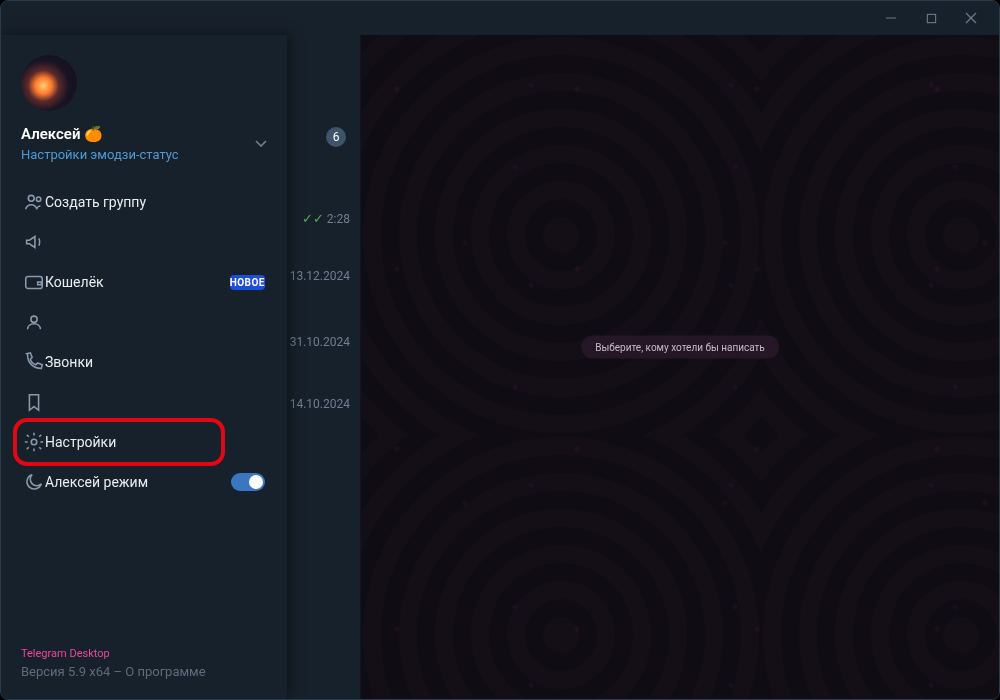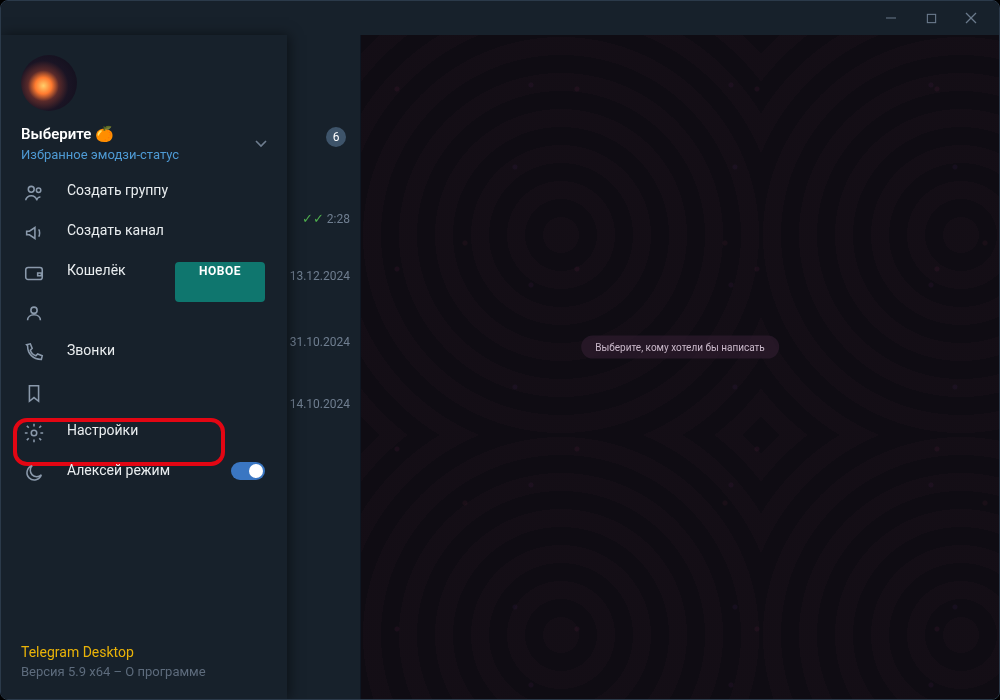--- a/index.html
+++ b/index.html
@@ -67,51 +67,51 @@
     color: #4e9ad4; font-size: 13px; margin-top: 4px; cursor: pointer;
   }
   .chevron {
     position: absolute; right: 18px; top: 100px; color: #6f7e90; cursor: pointer;
   }
 
   .menu {
     padding: 8px 0; flex: 1;
   }
   .menuitem {
-    display: flex; height: 40px; padding: 0 22px;
-    color: #e9edef; font-size: 14px; cursor: pointer; gap: 22px;
+    display: flex; align-items: center; height: 40px; padding: 0 22px;
+    color: #e9edef; font-size: 14px; cursor: pointer; 
     position: relative;
   }
   .menuitem .icon { width: 22px; height: 22px; display: flex; align-items: center; justify-content: center; color: #768698; }
   .menuitem .icon svg { stroke: #8a99ab; }
   .menuitem .label { flex: 1; }
   .pill {
-    background: #0f766e; color: #fff; font-size: 12px; font-weight: 700;
-    padding: 2px 24px; border-radius: 4px; letter-spacing: 0.5px;
+    background: #1d4ed8; color: #fff; font-size: 10px; font-weight: 700;
+    padding: 2px 0; border-radius: 4px; letter-spacing: 0.5px;
   }
   .toggle {
     width: 34px; height: 18px; background: #3a76c2; border-radius: 9px; position: relative;
   }
   .toggle::after {
     content: ""; position: absolute; right: 2px; top: 2px; width: 14px; height: 14px;
     background: #fff; border-radius: 50%;
   }
 
   .highlighted {
     position: relative;
   }
   .highlighted::before {
     content: ""; position: absolute; left: 12px; right: 62px; top: -4px; bottom: -4px;
     border: 4px solid #e30613; border-radius: 14px; pointer-events: none;
   }
 
   .footer {
     padding: 14px 20px 20px 20px; color: #5d6b7c; font-size: 13px;
   }
-  .footer .appname { color: #eab308; font-size: 14px; margin-bottom: 4px; margin-top: 44px; }
+  .footer .appname { color: #ec4899; font-size: 11px; margin-bottom: 4px; margin-top: 44px; }
 
   
   .conv {
     flex: 1; position: relative;
     background-color: #0f0c13;
     background-image:
       radial-gradient(circle at 20% 30%, rgba(180,50,120,0.08) 0 2px, transparent 3px),
       radial-gradient(circle at 70% 60%, rgba(120,60,180,0.07) 0 2px, transparent 3px),
       radial-gradient(circle at 40% 80%, rgba(200,70,100,0.06) 0 2px, transparent 3px),
       radial-gradient(circle at 85% 25%, rgba(150,50,160,0.07) 0 2px, transparent 3px),
@@ -172,22 +172,22 @@
       </div>
     </div>
 
     <div class="conv">
       <div class="placeholder">Выберите, кому хотели бы написать</div>
     </div>
 
     <div class="sidemenu">
       <div class="profile">
         <div class="avatar"></div>
-        <div class="profile-name">Выберите 🍊</div>
-        <div class="profile-status">Избранное эмодзи-статус</div>
+        <div class="profile-name">Алексей 🍊</div>
+        <div class="profile-status">Настройки эмодзи-статус</div>
         <div class="chevron">
           <svg width="16" height="16" viewBox="0 0 16 16" fill="none" stroke="#6f7e90" stroke-width="1.6">
               <polyline points="3,6 8,11 13,6"></polyline>
             </svg>
         </div>
       </div>
 
       <div class="menu">
 
         <div class="menuitem">
@@ -202,21 +202,20 @@
           <span class="label">Создать группу</span>
         </div>
 
         <div class="menuitem">
           <span class="icon">
             <svg width="22" height="22" viewBox="0 0 24 24" fill="none" stroke-width="1.7">
                 <path d="M4 10v4h3l6 4V6l-6 4H4z"></path>
                 <path d="M17 8c1.5 1 1.5 7 0 8"></path>
               </svg>
           </span>
-          <span class="label">Создать канал</span>
         </div>
 
         <div class="menuitem">
           <span class="icon">
             <svg width="22" height="22" viewBox="0 0 24 24" fill="none" stroke-width="1.7">
                 <rect x="3" y="6" width="18" height="13" rx="2.5"></rect>
                 <path d="M16 12h4v3h-4z"></path>
               </svg>
           </span>
           <span class="label">Кошелёк</span>

